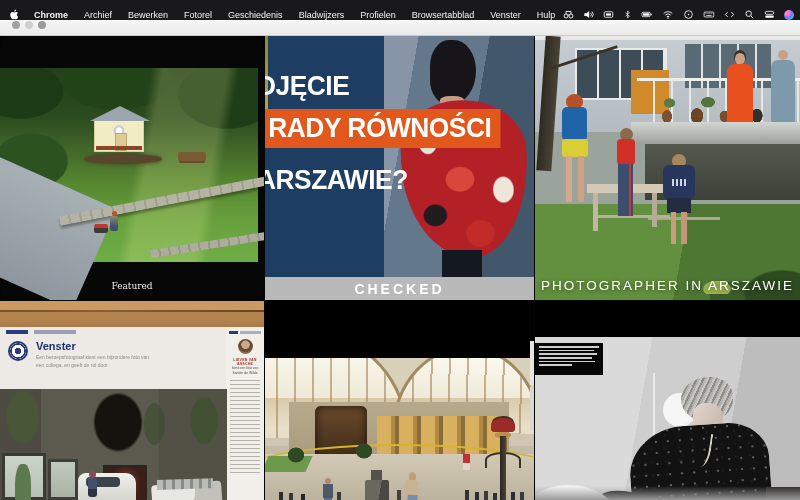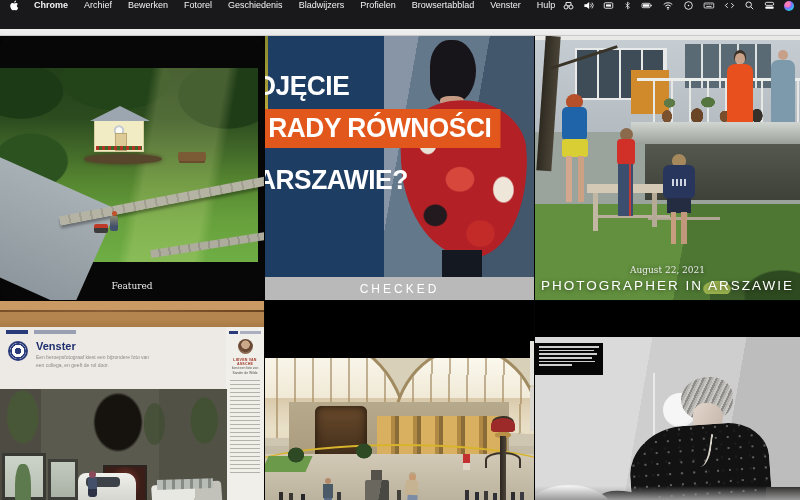--- a/index.html
+++ b/index.html
@@ -1,21 +1,21 @@
 <!DOCTYPE html>
 <html><head>
 <meta charset="utf-8">
 <style>
   * { box-sizing: border-box; margin: 0; padding: 0; }
   html,body { width:800px; height:500px; overflow:hidden; }
   body { font-family:"Liberation Sans", sans-serif; background:#000; position:relative; }
 
   
-  .menubar { position:absolute; top:0; left:0; width:800px; height:29px;
-    background:#19191b; display:flex; align-items:flex-start; color:#f2f2f2;
+  .menubar { position:absolute; top:0; left:0; width:800px; height:20px;
+    background:#19191b; display:flex; align-items:flex-end; color:#f2f2f2;
     font-size:9px; z-index:50; }
   .menubar .apple { padding:0 6px 0 9px; display:flex; align-items:center; }
   .menubar .menu-item { padding:0 8px; white-space:nowrap; }
   .menubar .menu-item.bold { font-weight:bold; }
   .menubar .spacer { flex:1; }
   .menubar .status { display:flex; align-items:center; gap:9px; padding-right:8px; }
   .menubar .status svg { display:block; }
   .siri-orb { width:10px; height:10px; border-radius:50%;
     background:radial-gradient(circle at 35% 30%, #ff7ab8 0 25%, #7a6cff 45%, #2fc3ef 70%, #0b5fa8 100%); }
 
@@ -98,21 +98,21 @@
       #b32026; transform:rotate(-3deg); }
   .t2-legs { position:absolute; right:52px; top:214px; width:40px; height:30px; background:#141821; }
   .t2-text { position:absolute; left:-8px; top:36px; color:#fff; font-weight:800;
     font-size:28px; line-height:1; letter-spacing:-0.5px; transform:scaleX(.94); transform-origin:left; }
   .t2-line { margin-bottom:9px; white-space:nowrap; }
   .t2-line.orange { display:inline-block; background:#e2571b; padding:5px 10px 6px 12px; }
   .t2-cap { position:absolute; left:0; right:0; bottom:27px; text-align:center; z-index:3; }
   .t2-title { margin-top:3px; font-size:13px; letter-spacing:2.5px; color:#fff; font-weight:500; }
   .t2-greybar { position:absolute; left:0; right:0; bottom:0; height:23px; background:#b9b9b9;
     display:flex; align-items:center; justify-content:center; z-index:2; }
-  .t2-checked { font-size:12px; letter-spacing:3px; color:#fff; font-weight:400; }
+  .t2-checked { font-size:14px; letter-spacing:3px; color:#fff; font-weight:700; }
 
   
   .t3 { background:#9aa39c; }
   .t3-strip { position:absolute; top:0; left:0; right:0; height:4px; background:#e9e9e7; }
   .t3-facade { position:absolute; top:4px; left:0; right:0; height:92px;
     background:linear-gradient(#c6cdd2,#b4bcc1); }
   .t3-window1 { position:absolute; left:40px; top:12px; width:92px; height:52px;
     background:repeating-linear-gradient(90deg,#3e4c58 0 20px,#e8eaea 20px 22px),
     #3e4c58; border:2px solid #e8eaea; }
   .t3-orange-wall { position:absolute; left:96px; top:34px; width:38px; height:44px; background:#d08a2c; }
@@ -498,21 +498,20 @@
         <div class="top"></div>
         <div class="jeans"></div>
     </div>
     <div class="t3-kid3">
       <div class="hair"></div>
         <div class="hoodie"></div>
         <div class="shorts"></div>
         <div class="legs"></div>
     </div>
     <div class="t3-cap">
-      <div class="eyebrow">August 22, 2021</div>
       <div class="t3-title">PHOTOGRAPHER IN ARSZAWIE</div>
     </div>
   </div>
 
   <div class="tile t4">
     <div class="t4-wood"></div>
     <div class="t4-paper">
       <div class="t4-minihead"></div>
       <div class="t4-logo"></div>
       <div class="t4-headline">Venster</div>

